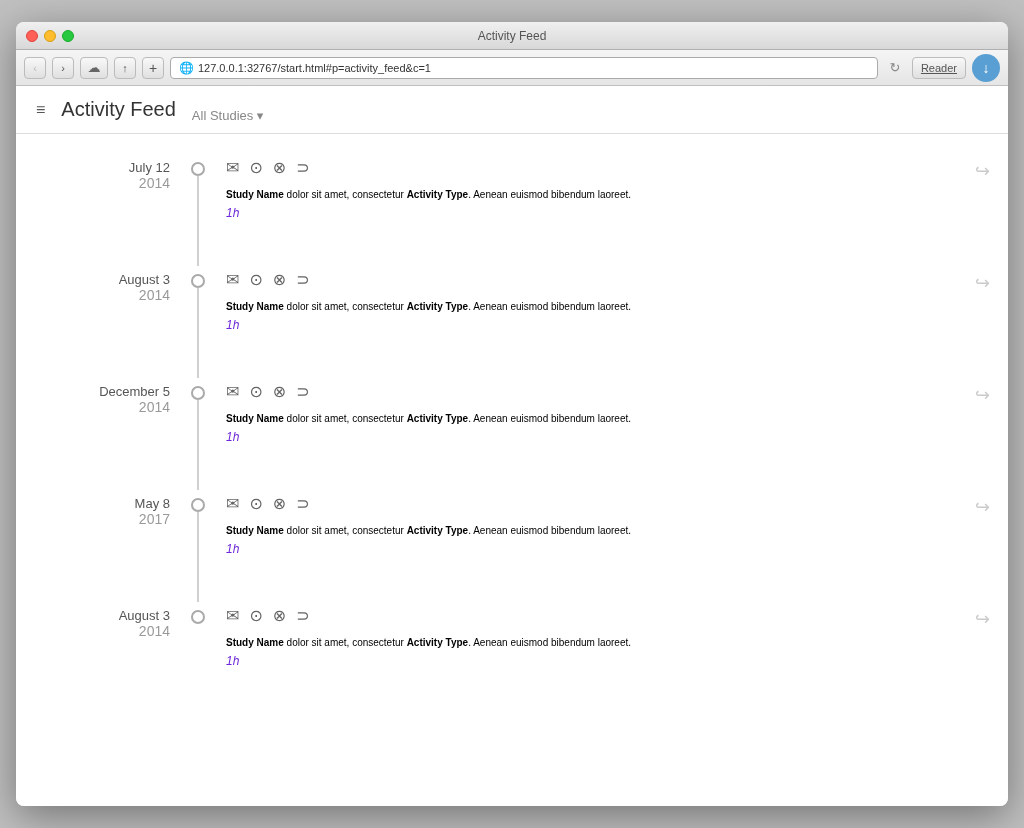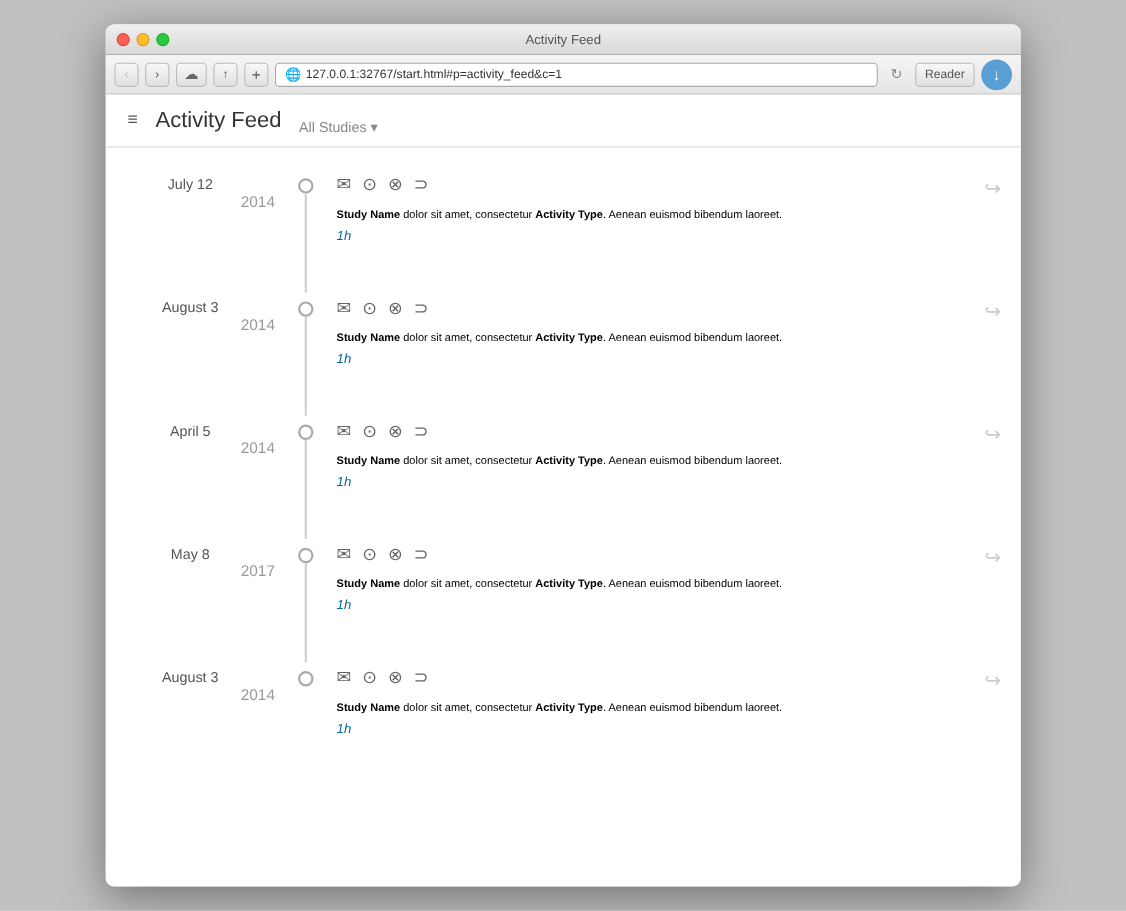--- a/index.html
+++ b/index.html
@@ -7,21 +7,21 @@
     body {
       background: #c0c0c0;
       font-family: -apple-system, BlinkMacSystemFont, "Helvetica Neue", Helvetica, Arial, sans-serif;
       display: flex;
       justify-content: center;
       align-items: center;
       min-height: 100vh;
     }
 
     .window {
-      width: 832px;
+      width: 992px;
       background: #ebebeb;
       border-radius: 8px;
       box-shadow: 0 10px 40px rgba(0,0,0,0.4);
       overflow: hidden;
     }
 
     
     .titlebar {
       background: linear-gradient(to bottom, #f0f0f0, #d8d8d8);
       height: 28px;
@@ -145,20 +145,21 @@
       height: 22px;
       padding: 0 8px;
       border-radius: 4px;
       border: 1px solid #bbb;
       background: linear-gradient(to bottom, #f8f8f8, #e0e0e0);
       font-size: 11px;
       color: #555;
       cursor: pointer;
       display: flex;
       align-items: center;
+      text-decoration: underline;
     }
     .download-btn {
       width: 28px;
       height: 28px;
       border-radius: 50%;
       background: #5a9fd4;
       display: flex;
       align-items: center;
       justify-content: center;
       color: white;
@@ -217,21 +218,20 @@
       width: 170px;
       flex-shrink: 0;
       text-align: right;
       padding-right: 16px;
       padding-top: 6px;
     }
     .date-main {
       font-size: 13px;
       color: #555;
       font-weight: 500;
-      text-align: center;
     }
     .date-year {
       font-size: 14px;
       color: #999;
     }
 
     
     .timeline-connector {
       width: 24px;
       flex-shrink: 0;
@@ -279,21 +279,21 @@
       color: #000000;
       line-height: 1.5;
       margin-bottom: 4px;
     }
     .activity-text .bold {
       font-weight: 700;
     }
 
     .activity-duration {
       font-size: 12px;
-      color: #0369a1;
+      color: #6d28d9;
       font-style: italic;
     }
 
     
     .reply-col {
       width: 50px;
       flex-shrink: 0;
       padding-top: 6px;
       display: flex;
       justify-content: center;
@@ -388,21 +388,21 @@
         <span class="bold">Study Name</span> dolor sit amet, consectetur <span class="bold">Activity Type</span>. Aenean euismod bibendum laoreet.
       </div>
       <div class="activity-duration">1h</div>
     </div>
     <div class="reply-col">
       <span class="reply-icon">↩</span>
     </div>
   </div>
         <div class="timeline-item">
     <div class="date-col">
-      <div class="date-main">April 5</div>
+      <div class="date-main">December 5</div>
       <div class="date-year">2014</div>
     </div>
     <div class="timeline-connector">
       <div class="timeline-dot"></div>
       <div class="timeline-line"></div>
     </div>
     <div class="content-col">
       <div class="activity-icons">
         <span class="activity-icon" title="mail">✉</span>
         <span class="activity-icon" title="clock">⊙</span>

